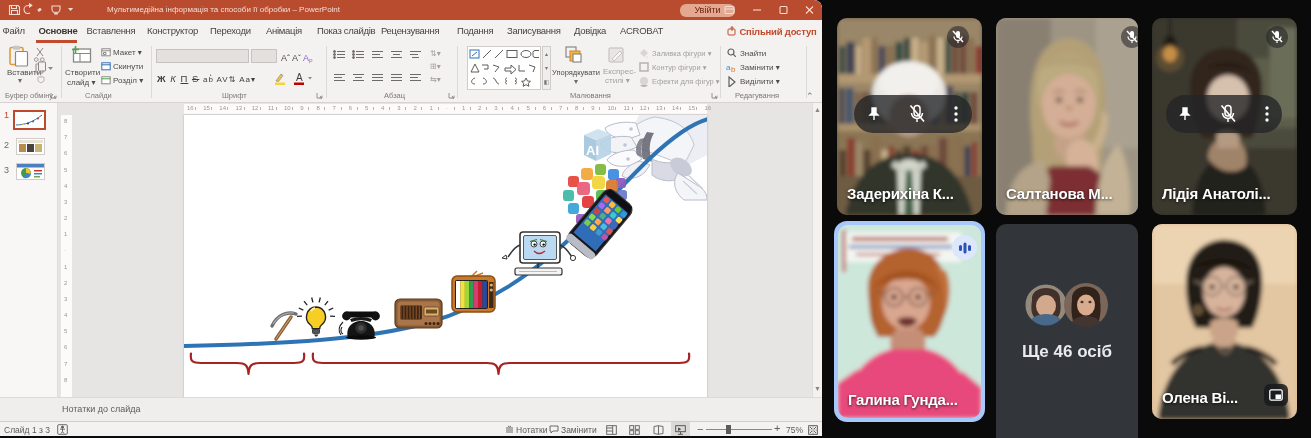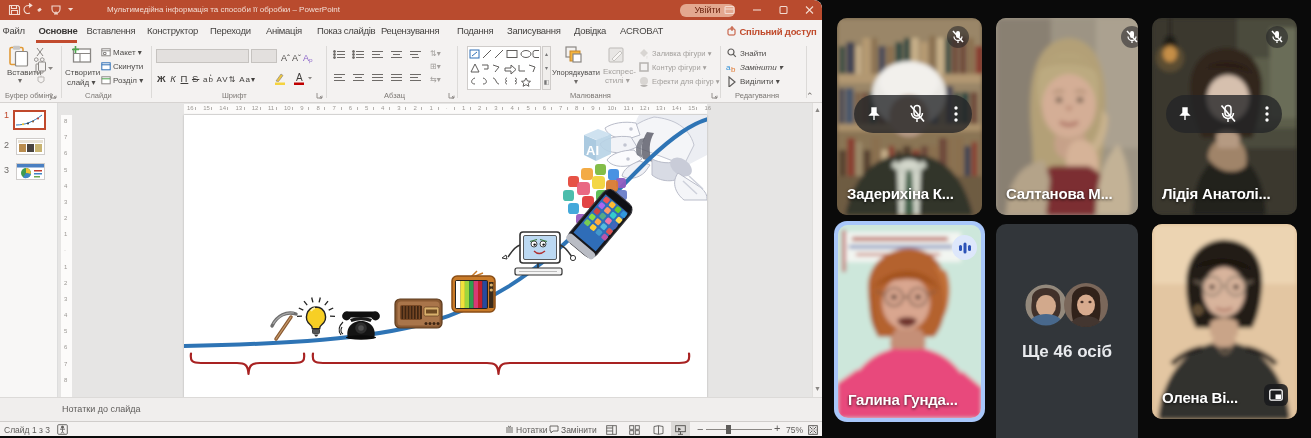--- a/index.html
+++ b/index.html
@@ -273,21 +273,21 @@
 <div class="ric grey" style="left:652px;top:34px;font-size:7.5px;">Ефекти для фігур ▾</div>
 <svg class="abs" style="left:727px;top:5px" width="10" height="10" viewBox="0 0 10 10">
           <circle cx="4" cy="4" r="3" fill="none" stroke="#5f5d5b" stroke-width="1.2"></circle>
           <path d="M6.2 6.2l2.6 2.6" stroke="#5f5d5b" stroke-width="1.2"></path>
         </svg>
 <div class="ric" style="left:740px;top:6px;">Знайти</div>
 <svg class="abs" style="left:726px;top:19px" width="12" height="11" viewBox="0 0 12 11">
           <text x="0" y="8" font-size="8" fill="#2f8fd6" font-family="Liberation Sans">a</text>
           <text x="5" y="10" font-size="8" fill="#e0762c" font-family="Liberation Sans">b</text>
         </svg>
-<div class="ric" style="left:740px;top:20px;font-style:italic;">Замінити ▾</div>
+<div class="ric" style="left:740px;top:20px;">Замінити ▾</div>
 <svg class="abs" style="left:727px;top:33px" width="10" height="11" viewBox="0 0 10 11">
           <path d="M2 1l6 5-6 5z" fill="none" stroke="#5f5d5b" stroke-width="1.2"></path>
         </svg>
 <div class="ric" style="left:740px;top:34px;text-align:center;">Виділити ▾</div>
 <div class="abs" style="left:806px;top:48px;font-size:9px;color:#6e6b68;">⌃</div>
 </div>
 <div class="canvas"></div>
 <div class="thumbs">
 <div class="abs" style="left:4px;top:7px;font-size:9px;color:#c0492c;">1</div>
 <div class="abs" style="left:13px;top:7px;width:33px;height:20px;border:2px solid #c0492c;background:#fff;">

